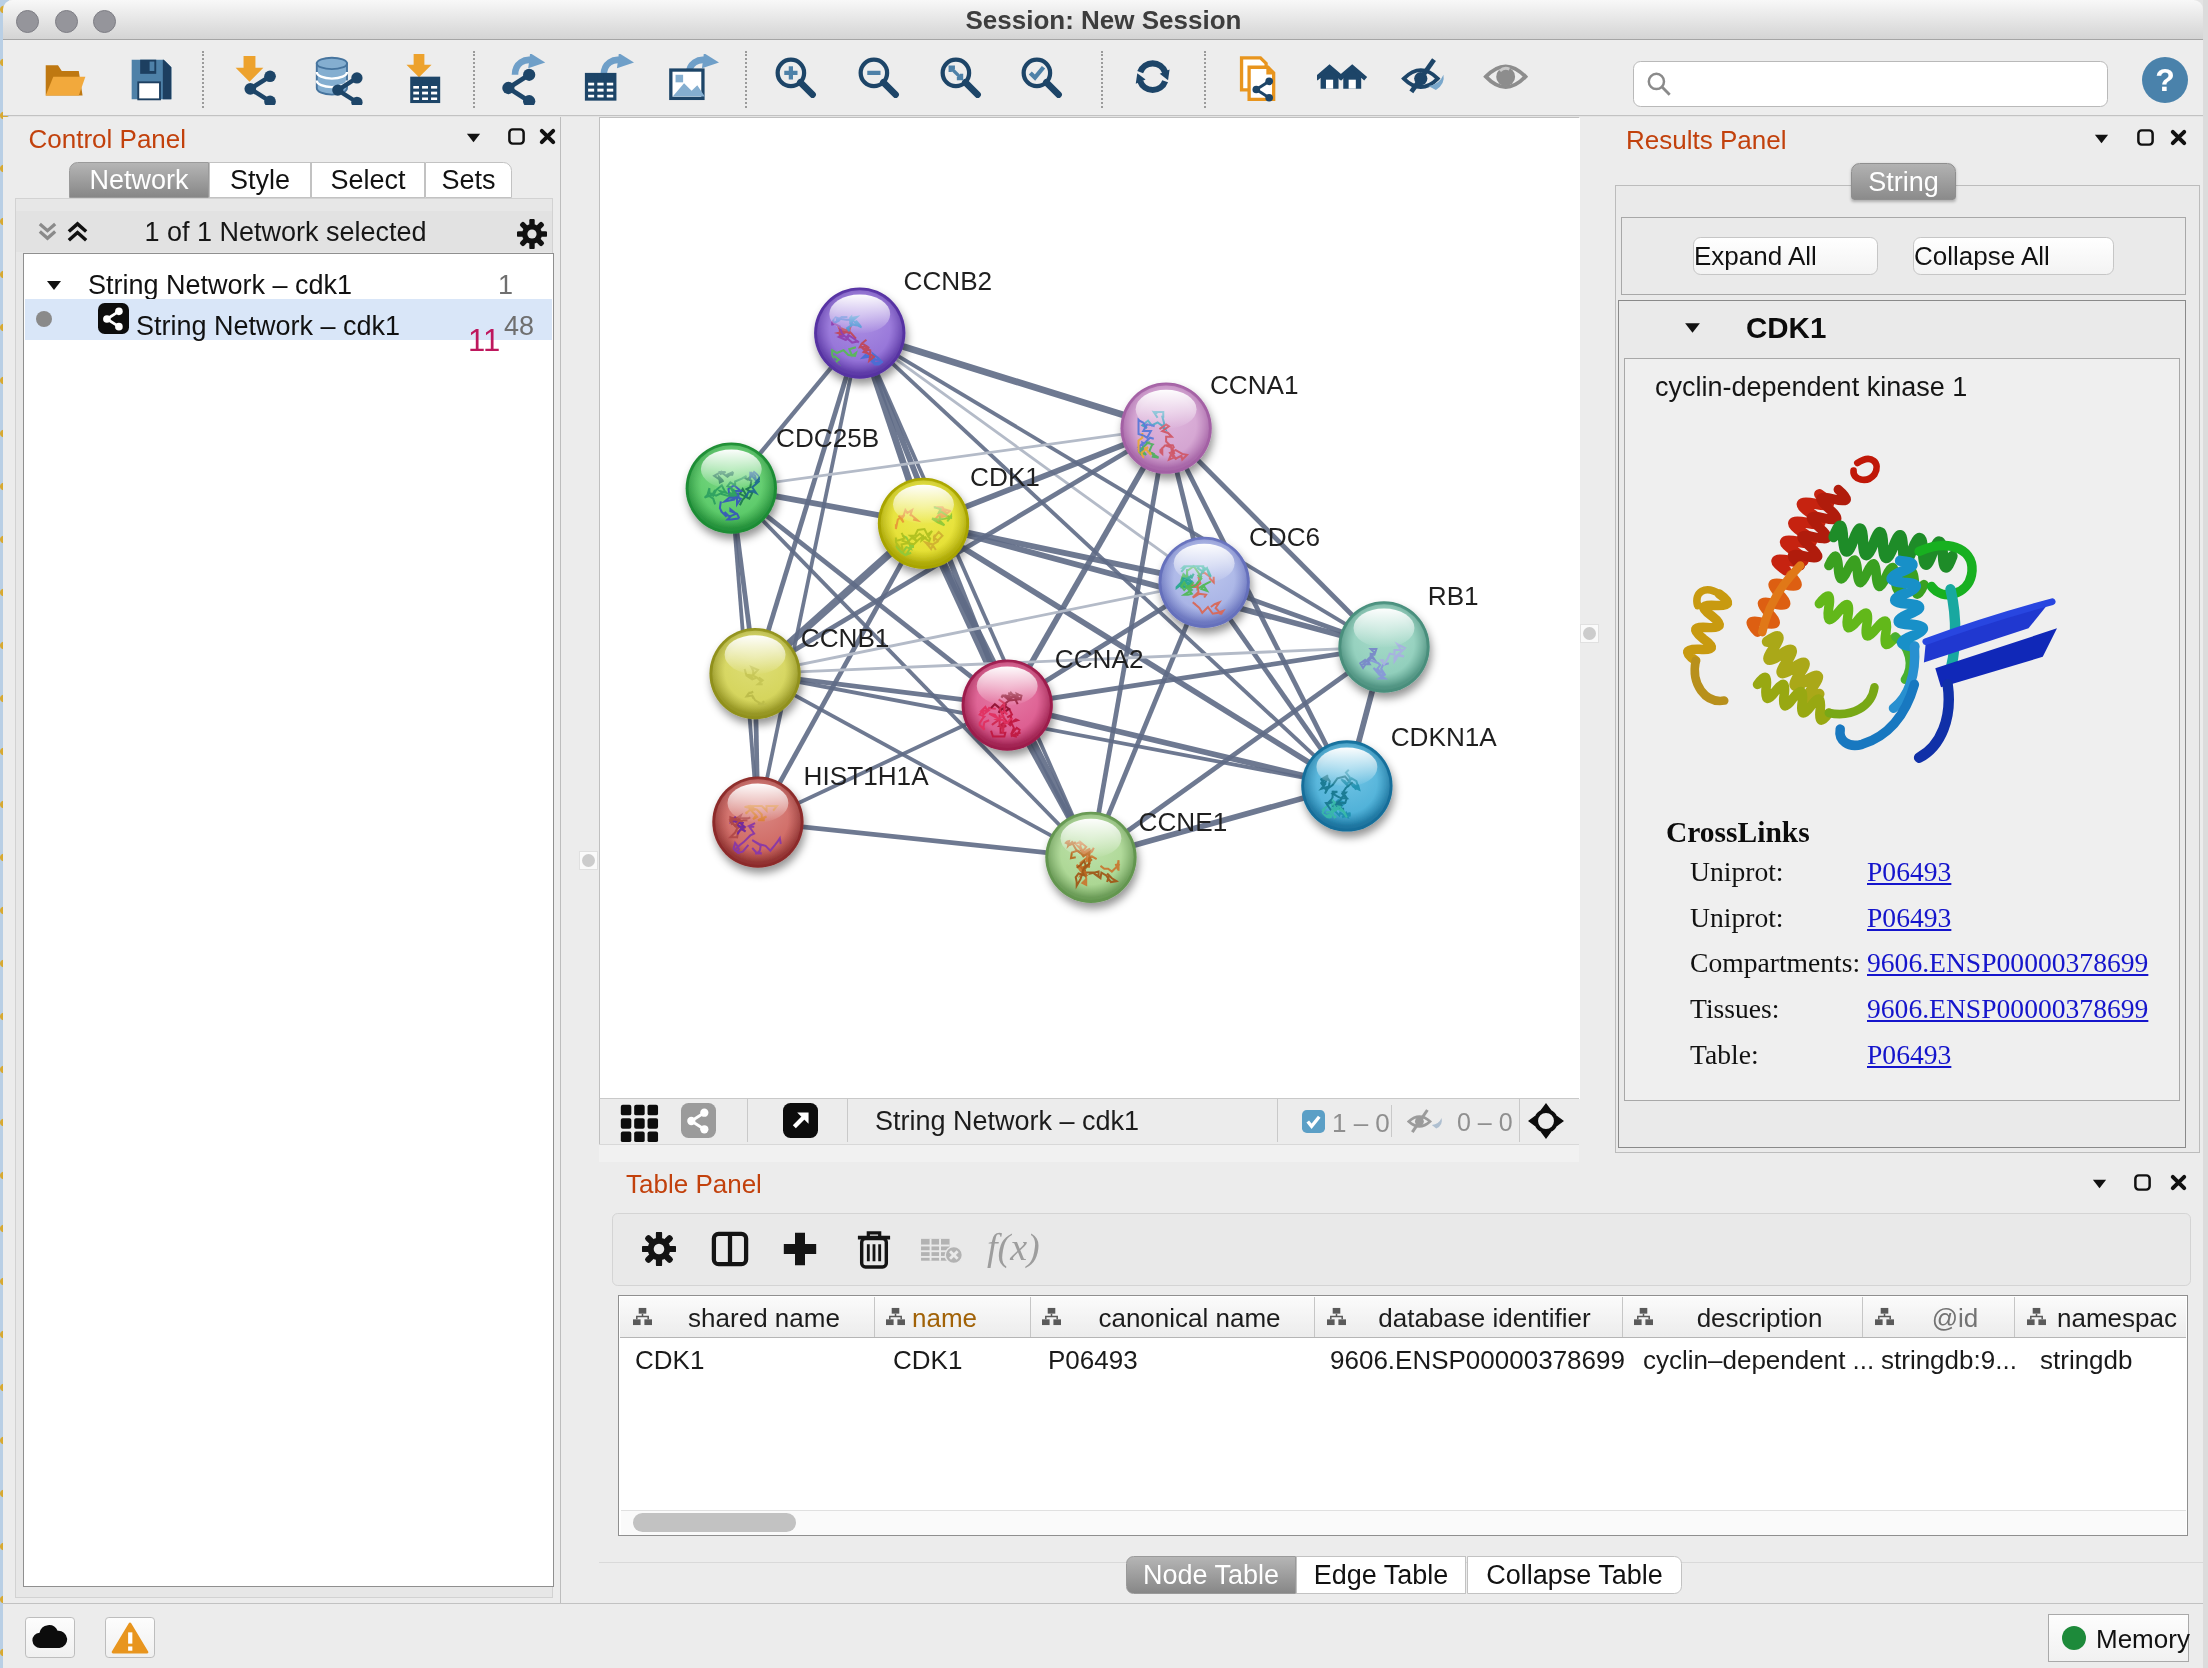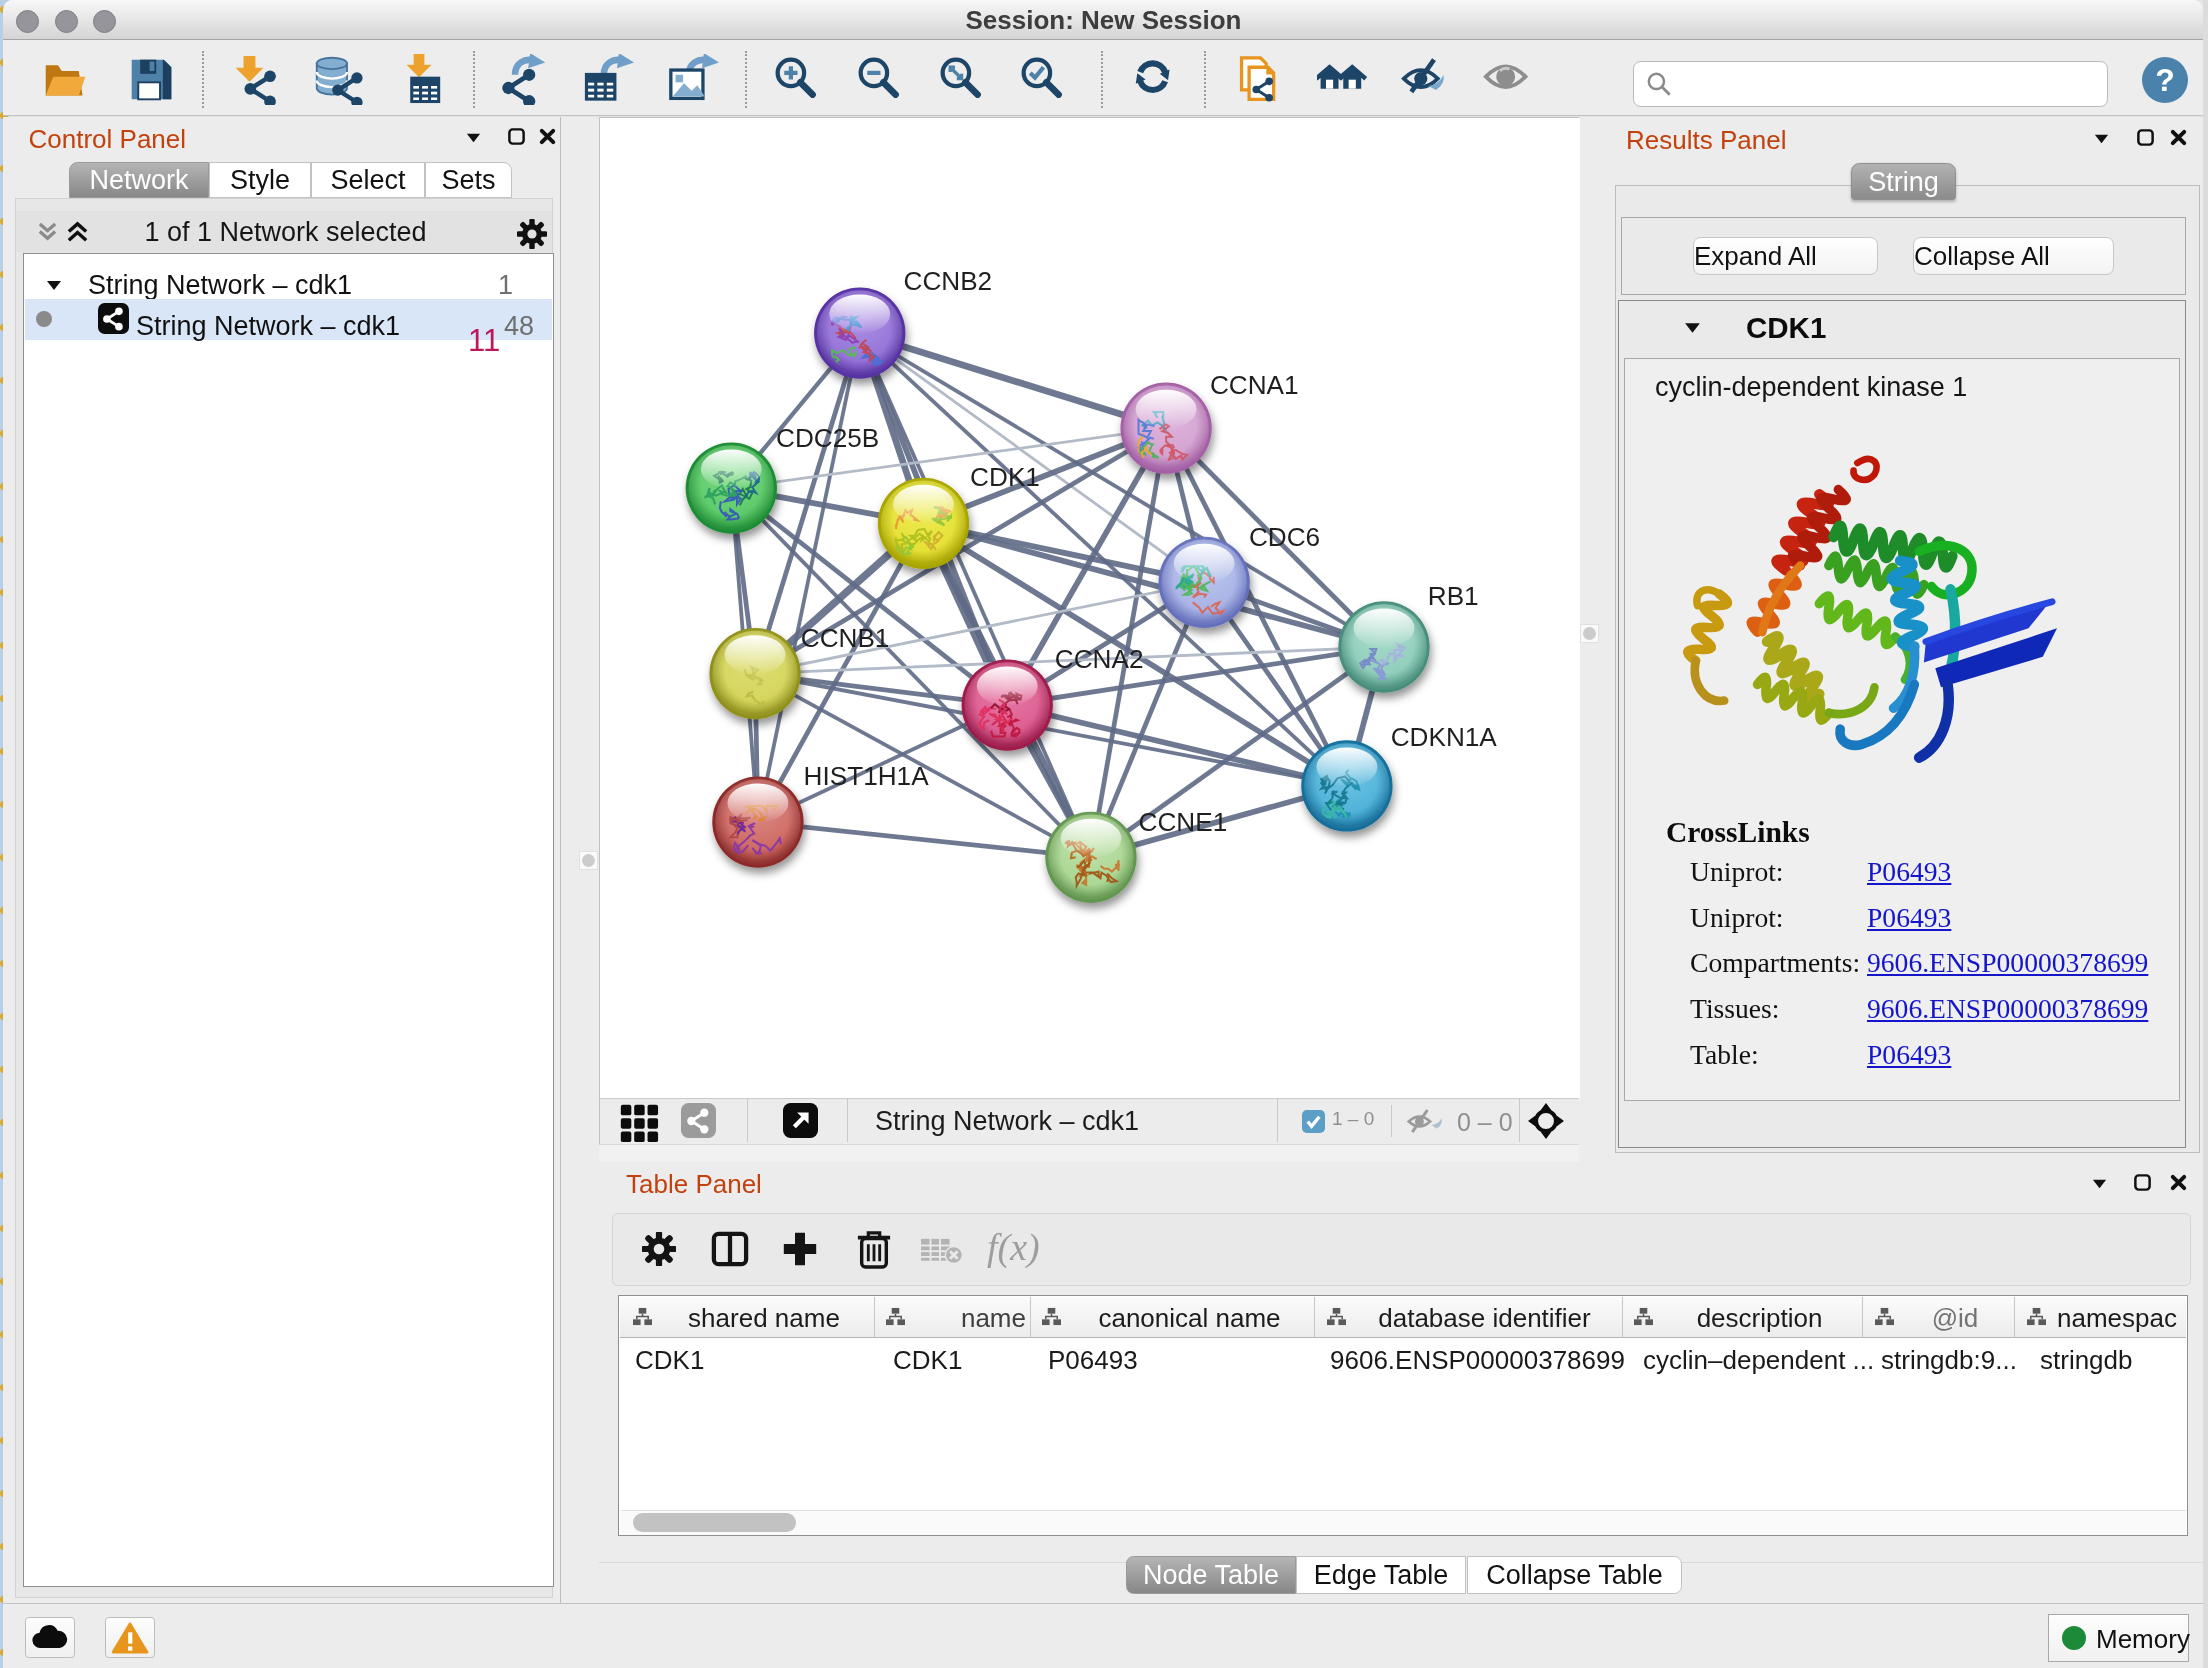--- a/index.html
+++ b/index.html
@@ -645,21 +645,21 @@
     <line x1="12" y1="25" x2="24" y2="13" stroke="#fff" stroke-width="4.5"></line>
     <path d="M15,10 h12 v12 z" fill="#fff"></path>
   </svg>
 <div class="abs" style="left:847px;top:1099px;width:0;height:43px;border-left:1px solid #c9c9c9"></div>
 <div class="abs" style="left:875px;top:1106px;font-size:27px;color:#1c1c1c">String Network – cdk1</div>
 <div class="abs" style="left:1277px;top:1099px;width:0;height:43px;border-left:1px solid #c9c9c9"></div>
 <div class="abs" style="left:1302px;top:1110px;width:23px;height:23px;border-radius:4.8px;background:#5b9fc6"></div>
 <svg class="abs" style="left:1302px;top:1110px" width="23" height="23" viewBox="0 0 24 24">
     <path d="M6,12 l4,5 8,-10" stroke="#fff" stroke-width="3.5" fill="none"></path>
   </svg>
-<div class="abs" style="left:1332px;top:1108px;font-size:19px;color:#8f8f8f">1 – 0</div>
+<div class="abs" style="left:1332px;top:1108px;font-size:26px;color:#8f8f8f">1 – 0</div>
 <div class="abs" style="left:1391px;top:1105px;width:0;height:32px;border-left:1px solid #c9c9c9"></div>
 <svg class="abs" style="left:1407px;top:1108px" width="39" height="27" viewBox="0 0 44 30">
     <path d="M2,15 Q14,4 26,15 Q14,26 2,15 z" stroke="#9b9b9b" stroke-width="3" fill="none"></path>
     <circle cx="14" cy="15" r="5" fill="#9b9b9b"></circle>
     <line x1="23" y1="2" x2="6" y2="27" stroke="#9b9b9b" stroke-width="3.4"></line>
     <path d="M28,19 q8,-1 11,-8 q2,8 -6,12 z" fill="#aebfd0"></path>
   </svg>
 <div class="abs" style="left:1457px;top:1108px;font-size:25px;color:#8f8f8f">0 – 0</div>
 <div class="abs" style="left:1519px;top:1099px;width:0;height:43px;border-left:1px solid #c9c9c9"></div>
 <svg class="abs" style="left:1528px;top:1103px" width="36" height="36" viewBox="0 0 38 38">
@@ -790,21 +790,21 @@
 <div class="abs" style="left:658px;top:1303px;width:212px;font-size:26px;color:#1c1c1c;text-align:center;white-space:nowrap;overflow:hidden">shared name</div>
 <div class="abs" style="left:874px;top:1297px;width:0;height:40px;border-left:1px solid #c6c6c6"></div>
 <svg style="position:absolute;left:885px;top:1307px" width="21" height="19" viewBox="0 0 22 20">
     <g fill="#5a5a5a">
       <rect x="7" y="1" width="8" height="6"></rect>
       <rect x="1" y="13" width="8" height="6"></rect>
       <rect x="13" y="13" width="8" height="6"></rect>
     </g>
     <path d="M11,7 v3 M5,13 v-3 h12 v3" stroke="#5a5a5a" stroke-width="1.6" fill="none"></path>
   </svg>
-<div class="abs" style="left:912px;top:1303px;width:114px;font-size:26px;color:#404040;text-align:right;white-space:nowrap;overflow:hidden">name</div>
+<div class="abs" style="left:912px;top:1303px;width:114px;font-size:26px;color:#a16207;text-align:left;white-space:nowrap;overflow:hidden">name</div>
 <div class="abs" style="left:1030px;top:1297px;width:0;height:40px;border-left:1px solid #c6c6c6"></div>
 <svg style="position:absolute;left:1041px;top:1307px" width="21" height="19" viewBox="0 0 22 20">
     <g fill="#5a5a5a">
       <rect x="7" y="1" width="8" height="6"></rect>
       <rect x="1" y="13" width="8" height="6"></rect>
       <rect x="13" y="13" width="8" height="6"></rect>
     </g>
     <path d="M11,7 v3 M5,13 v-3 h12 v3" stroke="#5a5a5a" stroke-width="1.6" fill="none"></path>
   </svg>
 <div class="abs" style="left:1068px;top:1303px;width:243px;font-size:26px;color:#1c1c1c;text-align:center;white-space:nowrap;overflow:hidden">canonical name</div>

